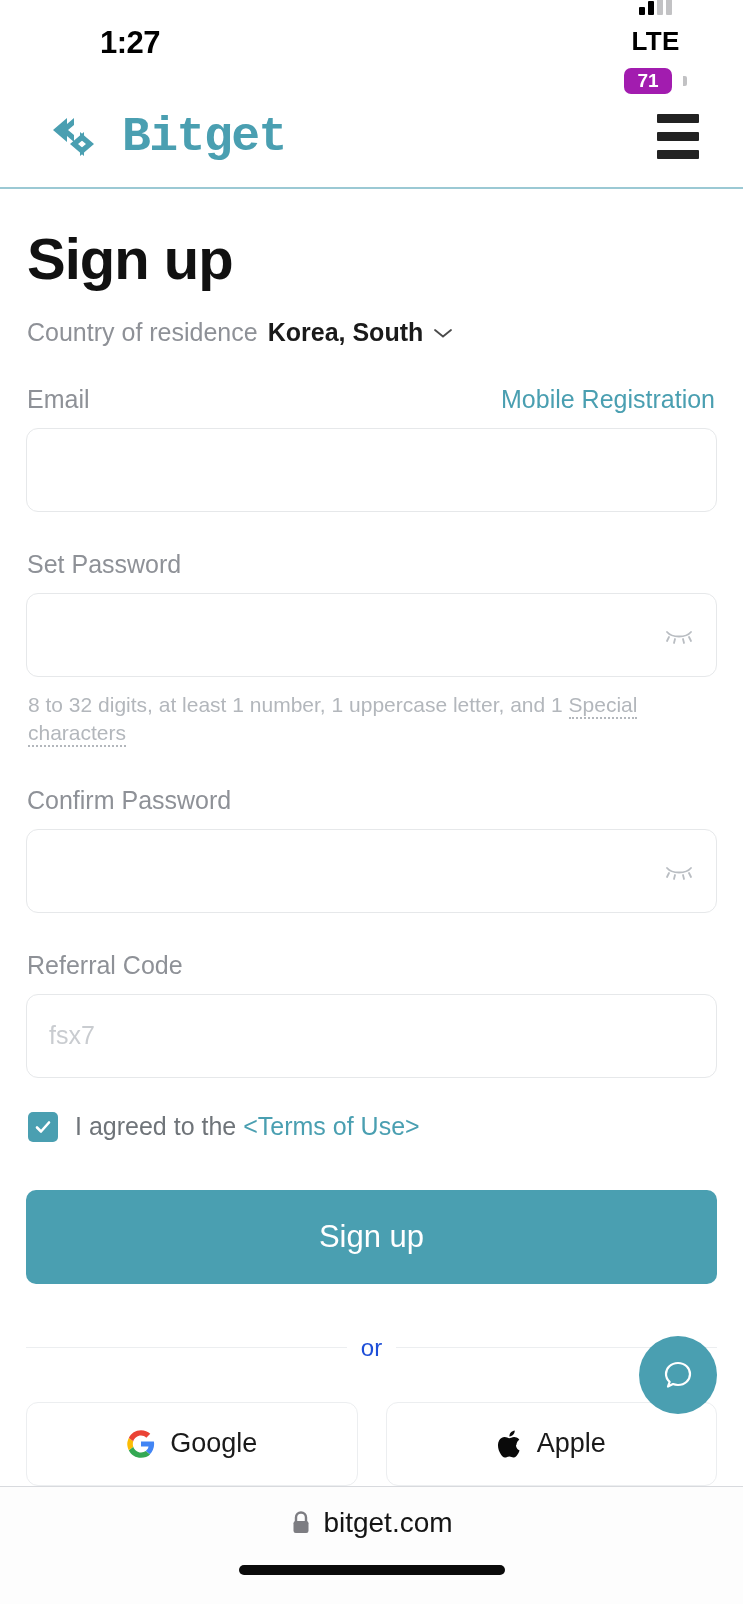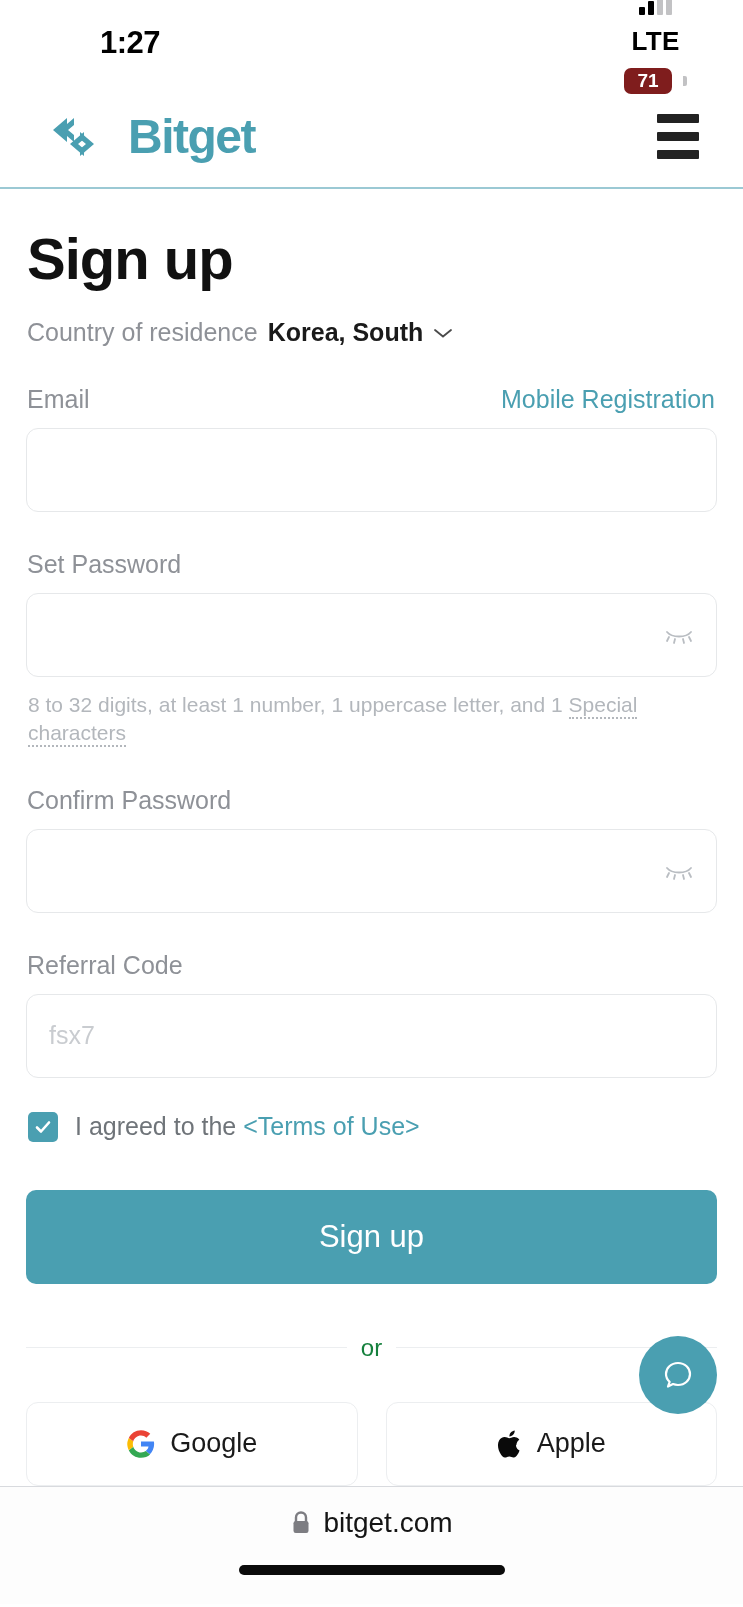--- a/index.html
+++ b/index.html
@@ -30,42 +30,42 @@
   .signal { display: flex; align-items: flex-end; gap: 3px; height: 22px; }
   .signal i { width: 6px; background: #000; border-radius: 1px; display: block; }
   .signal i:nth-child(1) { height: 8px; }
   .signal i:nth-child(2) { height: 14px; }
   .signal i:nth-child(3) { height: 19px; background: #c2c2c4; }
   .signal i:nth-child(4) { height: 23px; background: #c2c2c4; }
   .carrier { font-size: 26px; font-weight: bold; color: #000; letter-spacing: 0.3px; }
   .battery { position: relative; display: flex; align-items: center; }
   .batt-body {
     width: 48px; height: 26px; border-radius: 7px;
-    background: #7f1d1d; color: #fff;
+    background: #a21caf; color: #fff;
     display: flex; align-items: center; justify-content: center;
     font-size: 19px; font-weight: bold;
   }
   .batt-shell {
     position: absolute; left: 0; top: 0;
     width: 58px; height: 26px; border-radius: 7px;
     background: #c2c2c4; z-index: -1;
   }
   .batt-tip {
     width: 4px; height: 10px; background: #c2c2c4;
     border-radius: 0 2px 2px 0; margin-left: 11px;
   }
 
   
   .header {
     height: 103px; flex: 0 0 103px;
     display: flex; align-items: center; justify-content: space-between;
     padding: 0 44px 0 50px;
     border-bottom: 2px solid #9bc9d4;
   }
-  .logo { display: flex; align-items: center; gap: 24px; }
+  .logo { display: flex; align-items: center; gap: 18px; font-family: Liberation Mono, monospace; }
   .logo-mark { width: 54px; height: 48px; }
   .logo-text {
     font-size: 48px; font-weight: bold; color: #4a9fb1;
     letter-spacing: -1.5px;
   }
   .hamburger { display: flex; flex-direction: column; gap: 9px; cursor: pointer; }
   .hamburger span { display: block; width: 42px; height: 9px; background: #222; border-radius: 1px; }
 
   
   .content { flex: 1 1 auto; padding: 0 26px; position: relative; }
@@ -134,21 +134,21 @@
     font-size: 31px; font-family: "Liberation Sans", sans-serif;
     cursor: pointer;
   }
 
   .or-divider {
     display: flex; align-items: center; gap: 0;
     margin-top: 50px;
   }
   .or-divider .ln { flex: 1; height: 1px; background: #eceef0; }
   .or-divider .or {
-    font-size: 24px; color: #15803d; padding: 0 14px;
+    font-size: 24px; color: #1d4ed8; padding: 0 14px;
   }
 
   .social-row { display: flex; gap: 28px; margin-top: 40px; }
   .social-btn {
     flex: 1; height: 84px;
     border: 1.5px solid #eceef0; border-radius: 12px;
     background: #fff; cursor: pointer;
     display: flex; align-items: center; justify-content: center; gap: 14px;
   }
   .social-btn .lbl { font-size: 27px; color: #1a1a1a; }

